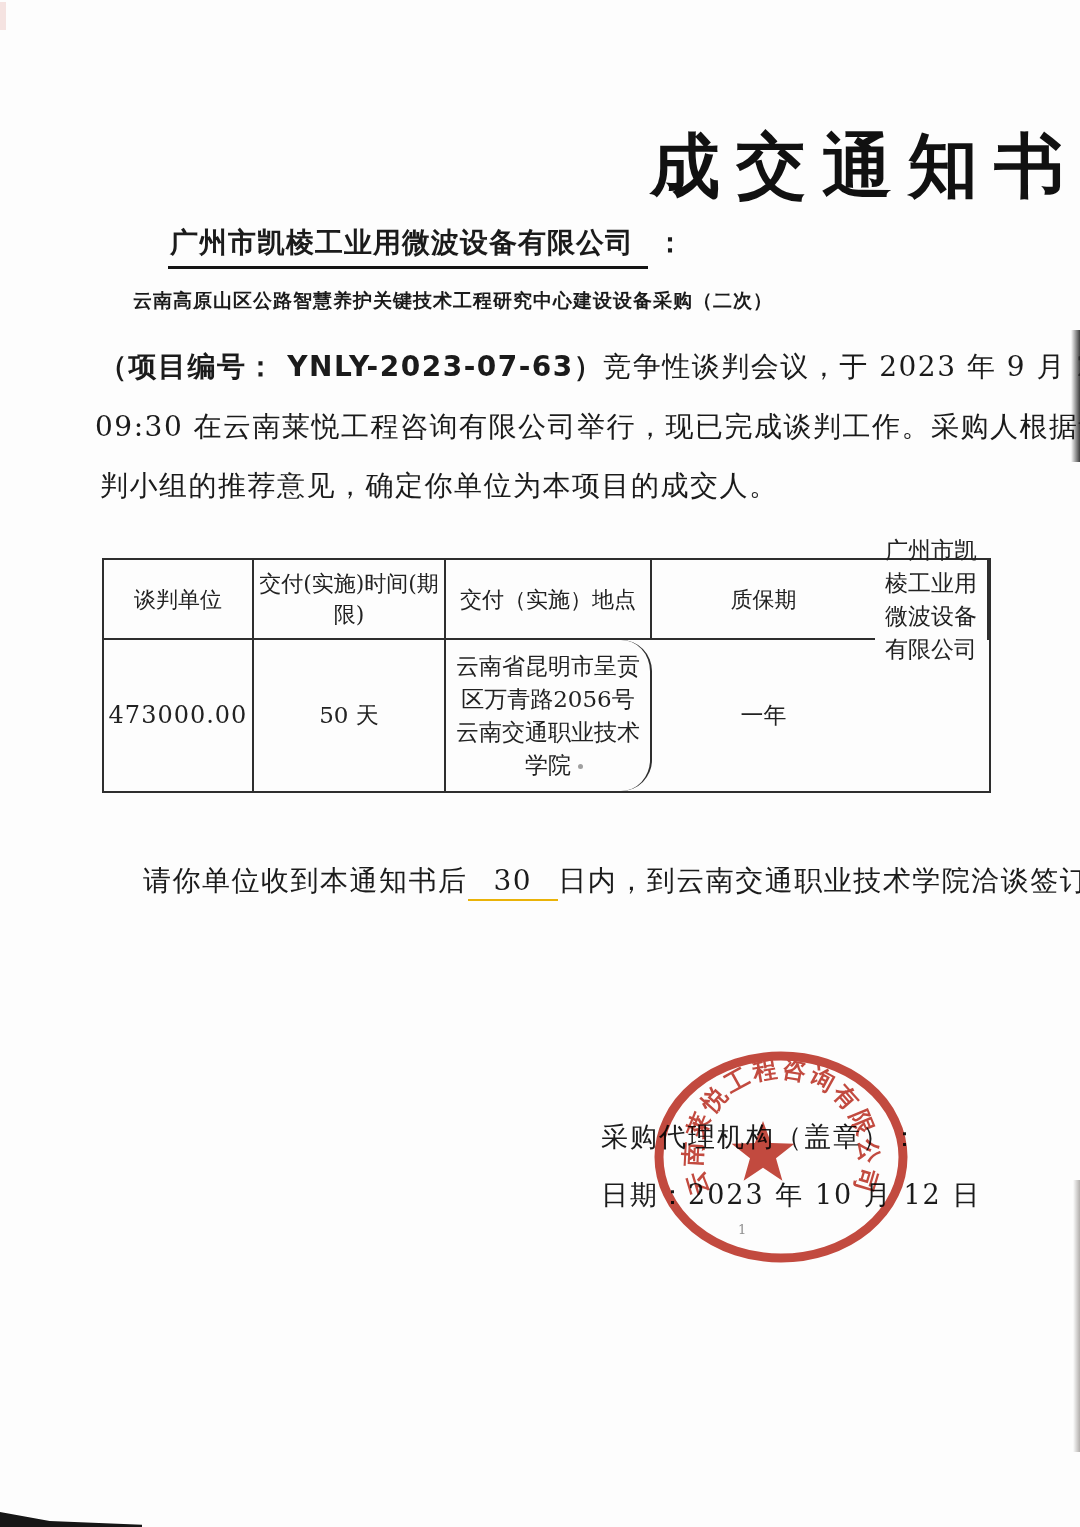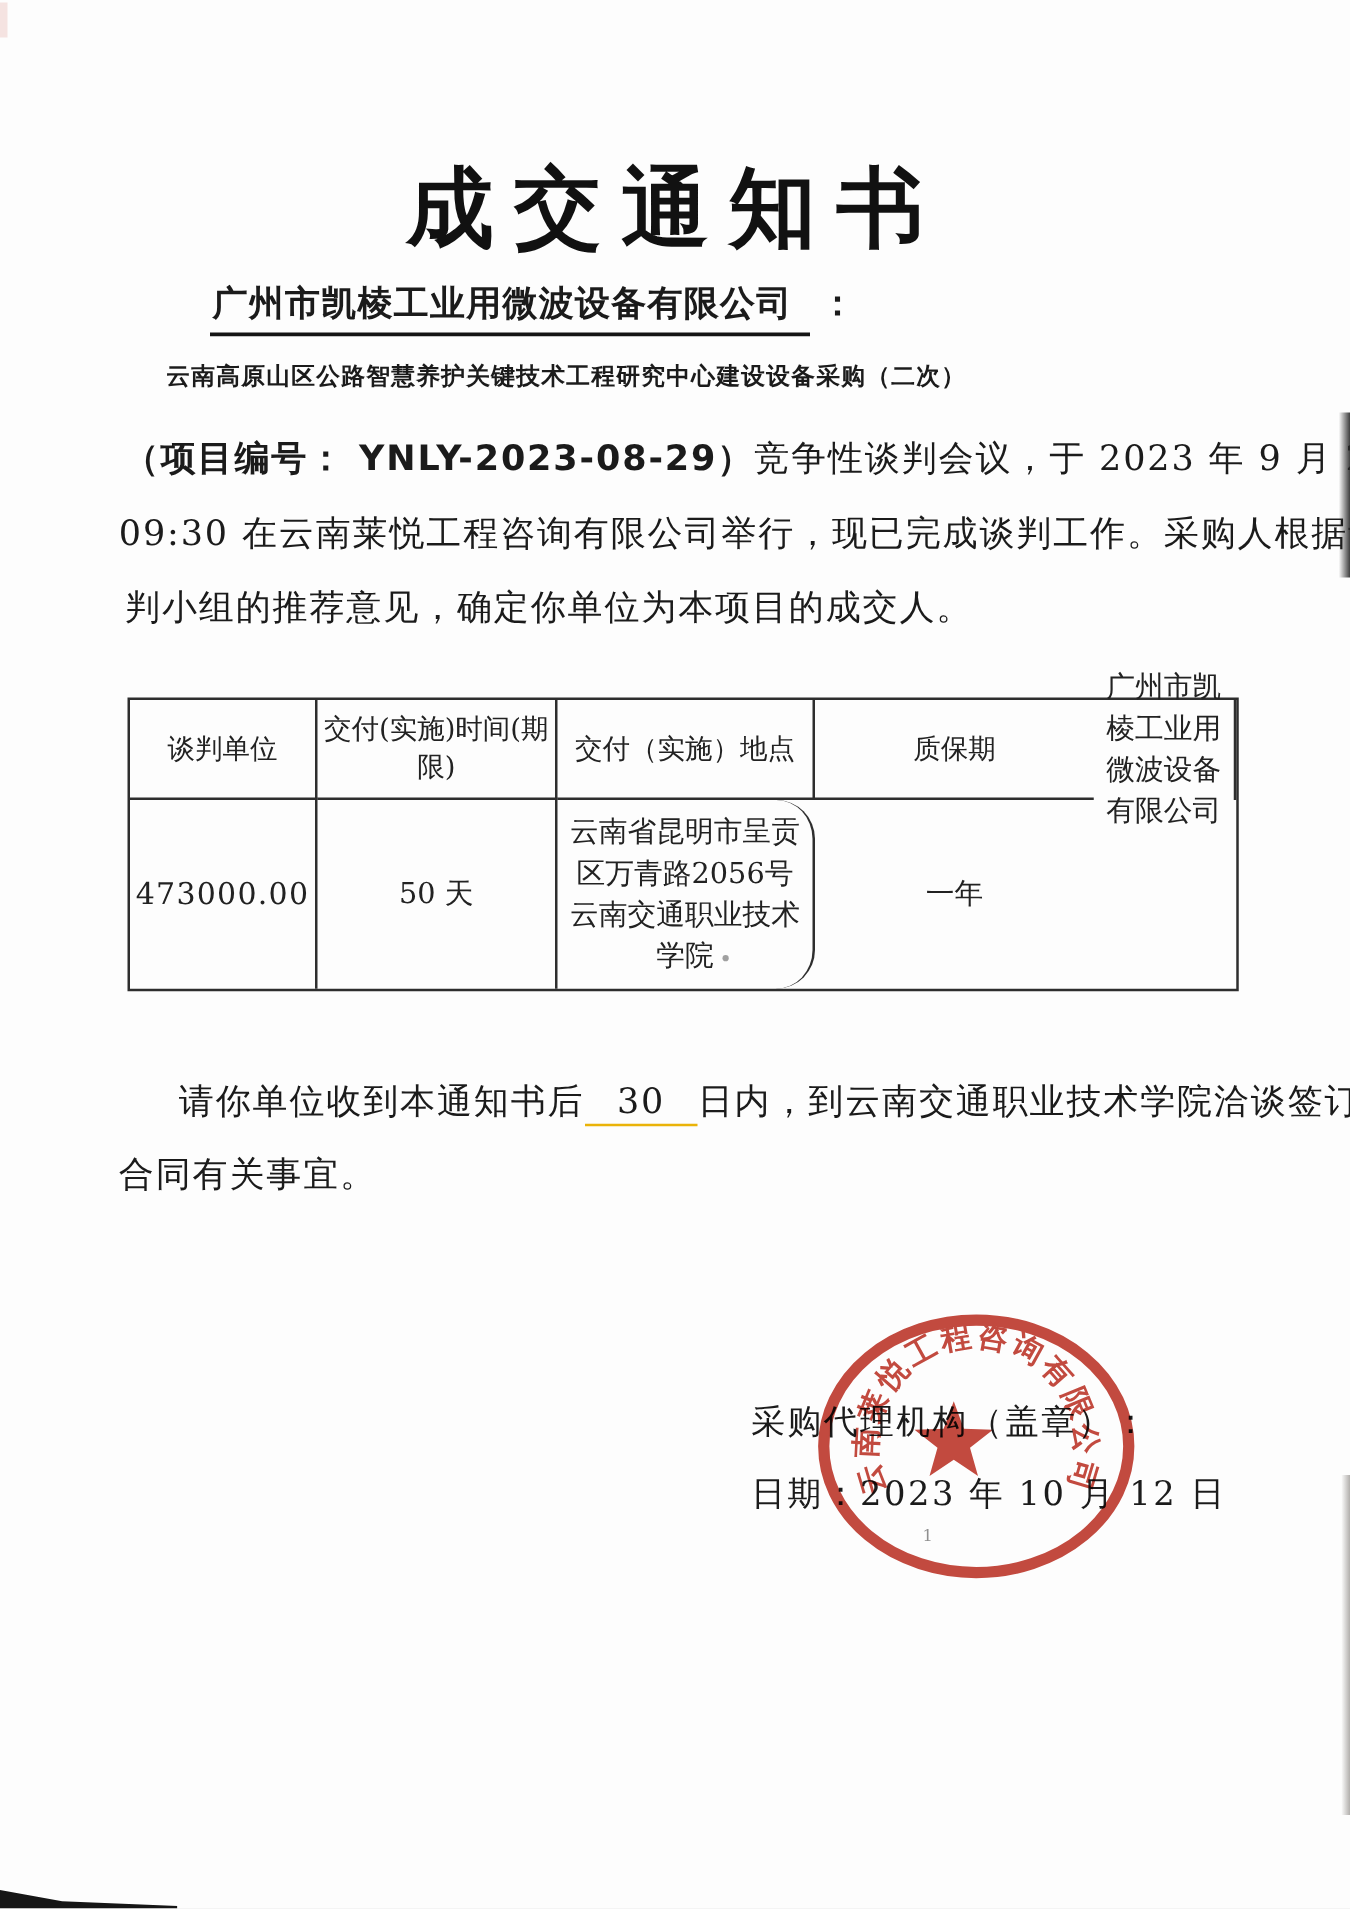--- a/index.html
+++ b/index.html
@@ -5,21 +5,21 @@
   html,body{margin:0;padding:0;background:#e9e9e9;}
   .page{
     position:relative;width:1080px;height:1527px;margin:0 auto;
     background:#fdfdfd;overflow:hidden;color:#1b1b1b;
     font-family:"DejaVu Serif","Liberation Serif",serif;
   }
   .abs{position:absolute;white-space:nowrap;}
   .hei{font-family:"DejaVu Sans","Liberation Sans",sans-serif;font-weight:700;}
 
   .doc-title{
-    left:0;right:0;top:120px;text-align:center;
+    left:0;right:0;top:120px;text-align:right;
     font-size:70px;font-weight:700;letter-spacing:16px;color:#111;
   }
   .addressee-line{left:168px;top:224px;font-size:28px;}
   .addressee-underline{
     display:inline-block;border-bottom:3px solid #141414;
     padding:0 14px 4px 2px;letter-spacing:1px;
   }
   .addressee-colon{display:inline-block;margin-left:8px;font-weight:700;}
 
   .body-line{font-size:28px;letter-spacing:1.5px;}
@@ -93,21 +93,21 @@
 
   <div class="abs doc-title">成交通知书</div>
 
   <div class="abs addressee-line">
     <span class="hei addressee-underline">广州市凯棱工业用微波设备有限公司</span><span class="hei addressee-colon">：</span>
   </div>
 
   <div class="abs body-line bl1 hei">云南高原山区公路智慧养护关键技术工程研究中心建设设备采购（二次）</div>
 
   <div class="abs body-line bl2">
-    <span class="hei">（项目编号： YNLY-2023-08-29）</span><span>竞争性谈判会议，于 2023 年 9 月 27 日上午</span>
+    <span class="hei">（项目编号： YNLY-2023-07-63）</span><span>竞争性谈判会议，于 2023 年 9 月 27 日上午</span>
   </div>
 
   <div class="abs body-line bl3">09:30 在云南莱悦工程咨询有限公司举行，现已完成谈判工作。采购人根据谈</div>
   <div class="abs body-line bl4">判小组的推荐意见，确定你单位为本项目的成交人。</div>
 
   <div class="abs tbl">
     <div class="cell">
       <span class="hline">谈判单位</span>
     </div>
     <div class="cell">
@@ -124,21 +124,20 @@
     <div class="cell last-row" style="white-space:normal;">广州市凯棱工业用微波设备有限公司</div>
     <div class="cell last-row price-num">473000.00</div>
     <div class="cell last-row">50 天</div>
     <div class="cell last-row" style="white-space:normal;border-radius:31px;">云南省昆明市呈贡区万青路2056号云南交通职业技术学院</div>
     <div class="cell last-row last-col">一年</div>
   </div>
 
   <div class="abs notice-l1">
     <span>请你单位收到本通知书后</span><span class="days-underline">30</span><span>日内，到云南交通职业技术学院洽谈签订</span>
   </div>
-  <div class="abs notice-l2">合同有关事宜。</div>
 
   <div class="abs sig-agency">采购代理机构（盖章）：</div>
   <div class="abs sig-date">日期：2023 年 10 月 12 日</div>
 
   <div class="abs page-footnote">1</div>
 
   <svg class="abs stamp" width="300" height="252" viewBox="0 0 300 252">
     <ellipse cx="143" cy="125" rx="122" ry="101" fill="none" stroke="#bf3a2e" stroke-width="9"></ellipse>
     <path id="ringArc" d="M 70.5 158.8 A 80 80 0 1 1 215.5 158.8" fill="none"></path>
     <text class="ring-text" text-anchor="middle">

